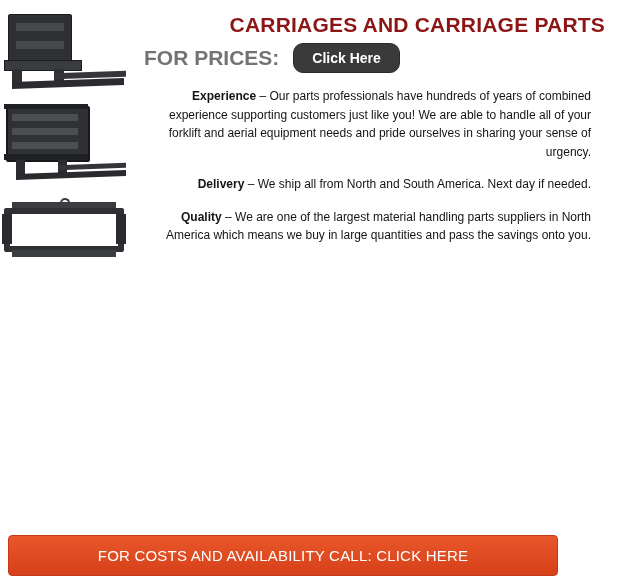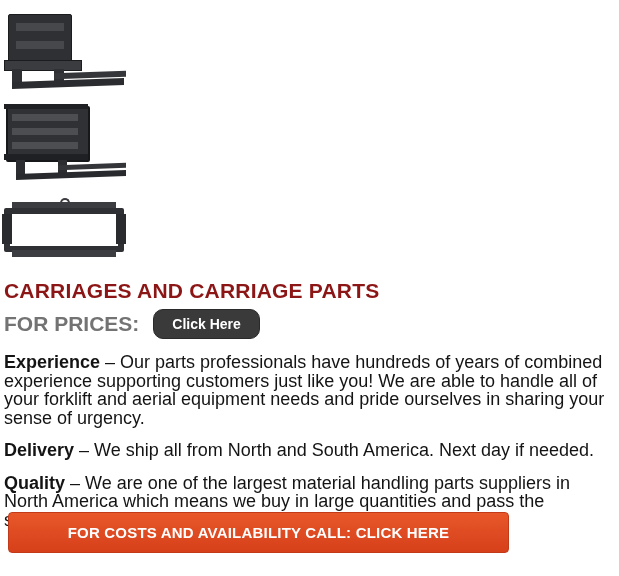--- a/index.html
+++ b/index.html
@@ -14,22 +14,23 @@
     color: #1a1a1a;
     overflow: hidden;
   }
   .page {
     position: relative;
     width: 619px;
     height: 576px;
   }
   .layout {
     display: flex;
-    flex-direction: column;
+    flex-direction: row;
     padding: 10px 0 0 0;
+    text-align: right;
   }
   .images-col {
     width: 140px;
     flex: 0 0 140px;
     padding-left: 2px;
     box-sizing: border-box;
   }
   .content-col {
     flex: 1 1 auto;
     padding-right: 14px;
@@ -68,23 +69,23 @@
     font-size: 14px;
     font-weight: bold;
     padding: 7px 18px;
     border-radius: 10px;
     border: 1px solid #2a2a2a;
     cursor: pointer;
     display: inline-block;
     line-height: 1;
   }
   .feature {
-    font-size: 18px;
+    font-size: 12px;
     line-height: 18.5px;
-    margin: 0 0 14px 0;
+    margin: 0 14px 14px 0;
     color: #141414;
   }
   .feature .fname {
     font-weight: bold;
   }
   .imgbox {
     width: 128px;
     margin-bottom: 14px;
   }
   
@@ -265,30 +266,30 @@
     width: 10px; height: 6px;
     border: 2px solid #3b3d41;
     border-bottom: none;
     border-radius: 5px 5px 0 0;
     box-sizing: border-box;
   }
 
   .footer-cta {
     position: absolute;
     left: 8px;
-    bottom: 23px;
-    width: 501px;
+    bottom: 0;
+    width: 550px;
     box-sizing: border-box;
     background: linear-gradient(#e8572a, #d6401a);
     border: 1px solid #c23a17;
     border-radius: 4px;
     color: #ffffff;
     text-align: center;
     font-size: 15px;
-    font-weight: bold;
+    font-weight: normal;
     padding: 11px 0;
     letter-spacing: 0.2px;
     cursor: pointer;
   }
 </style>
 </head>
 <body>
 
 <div class="page">
 

